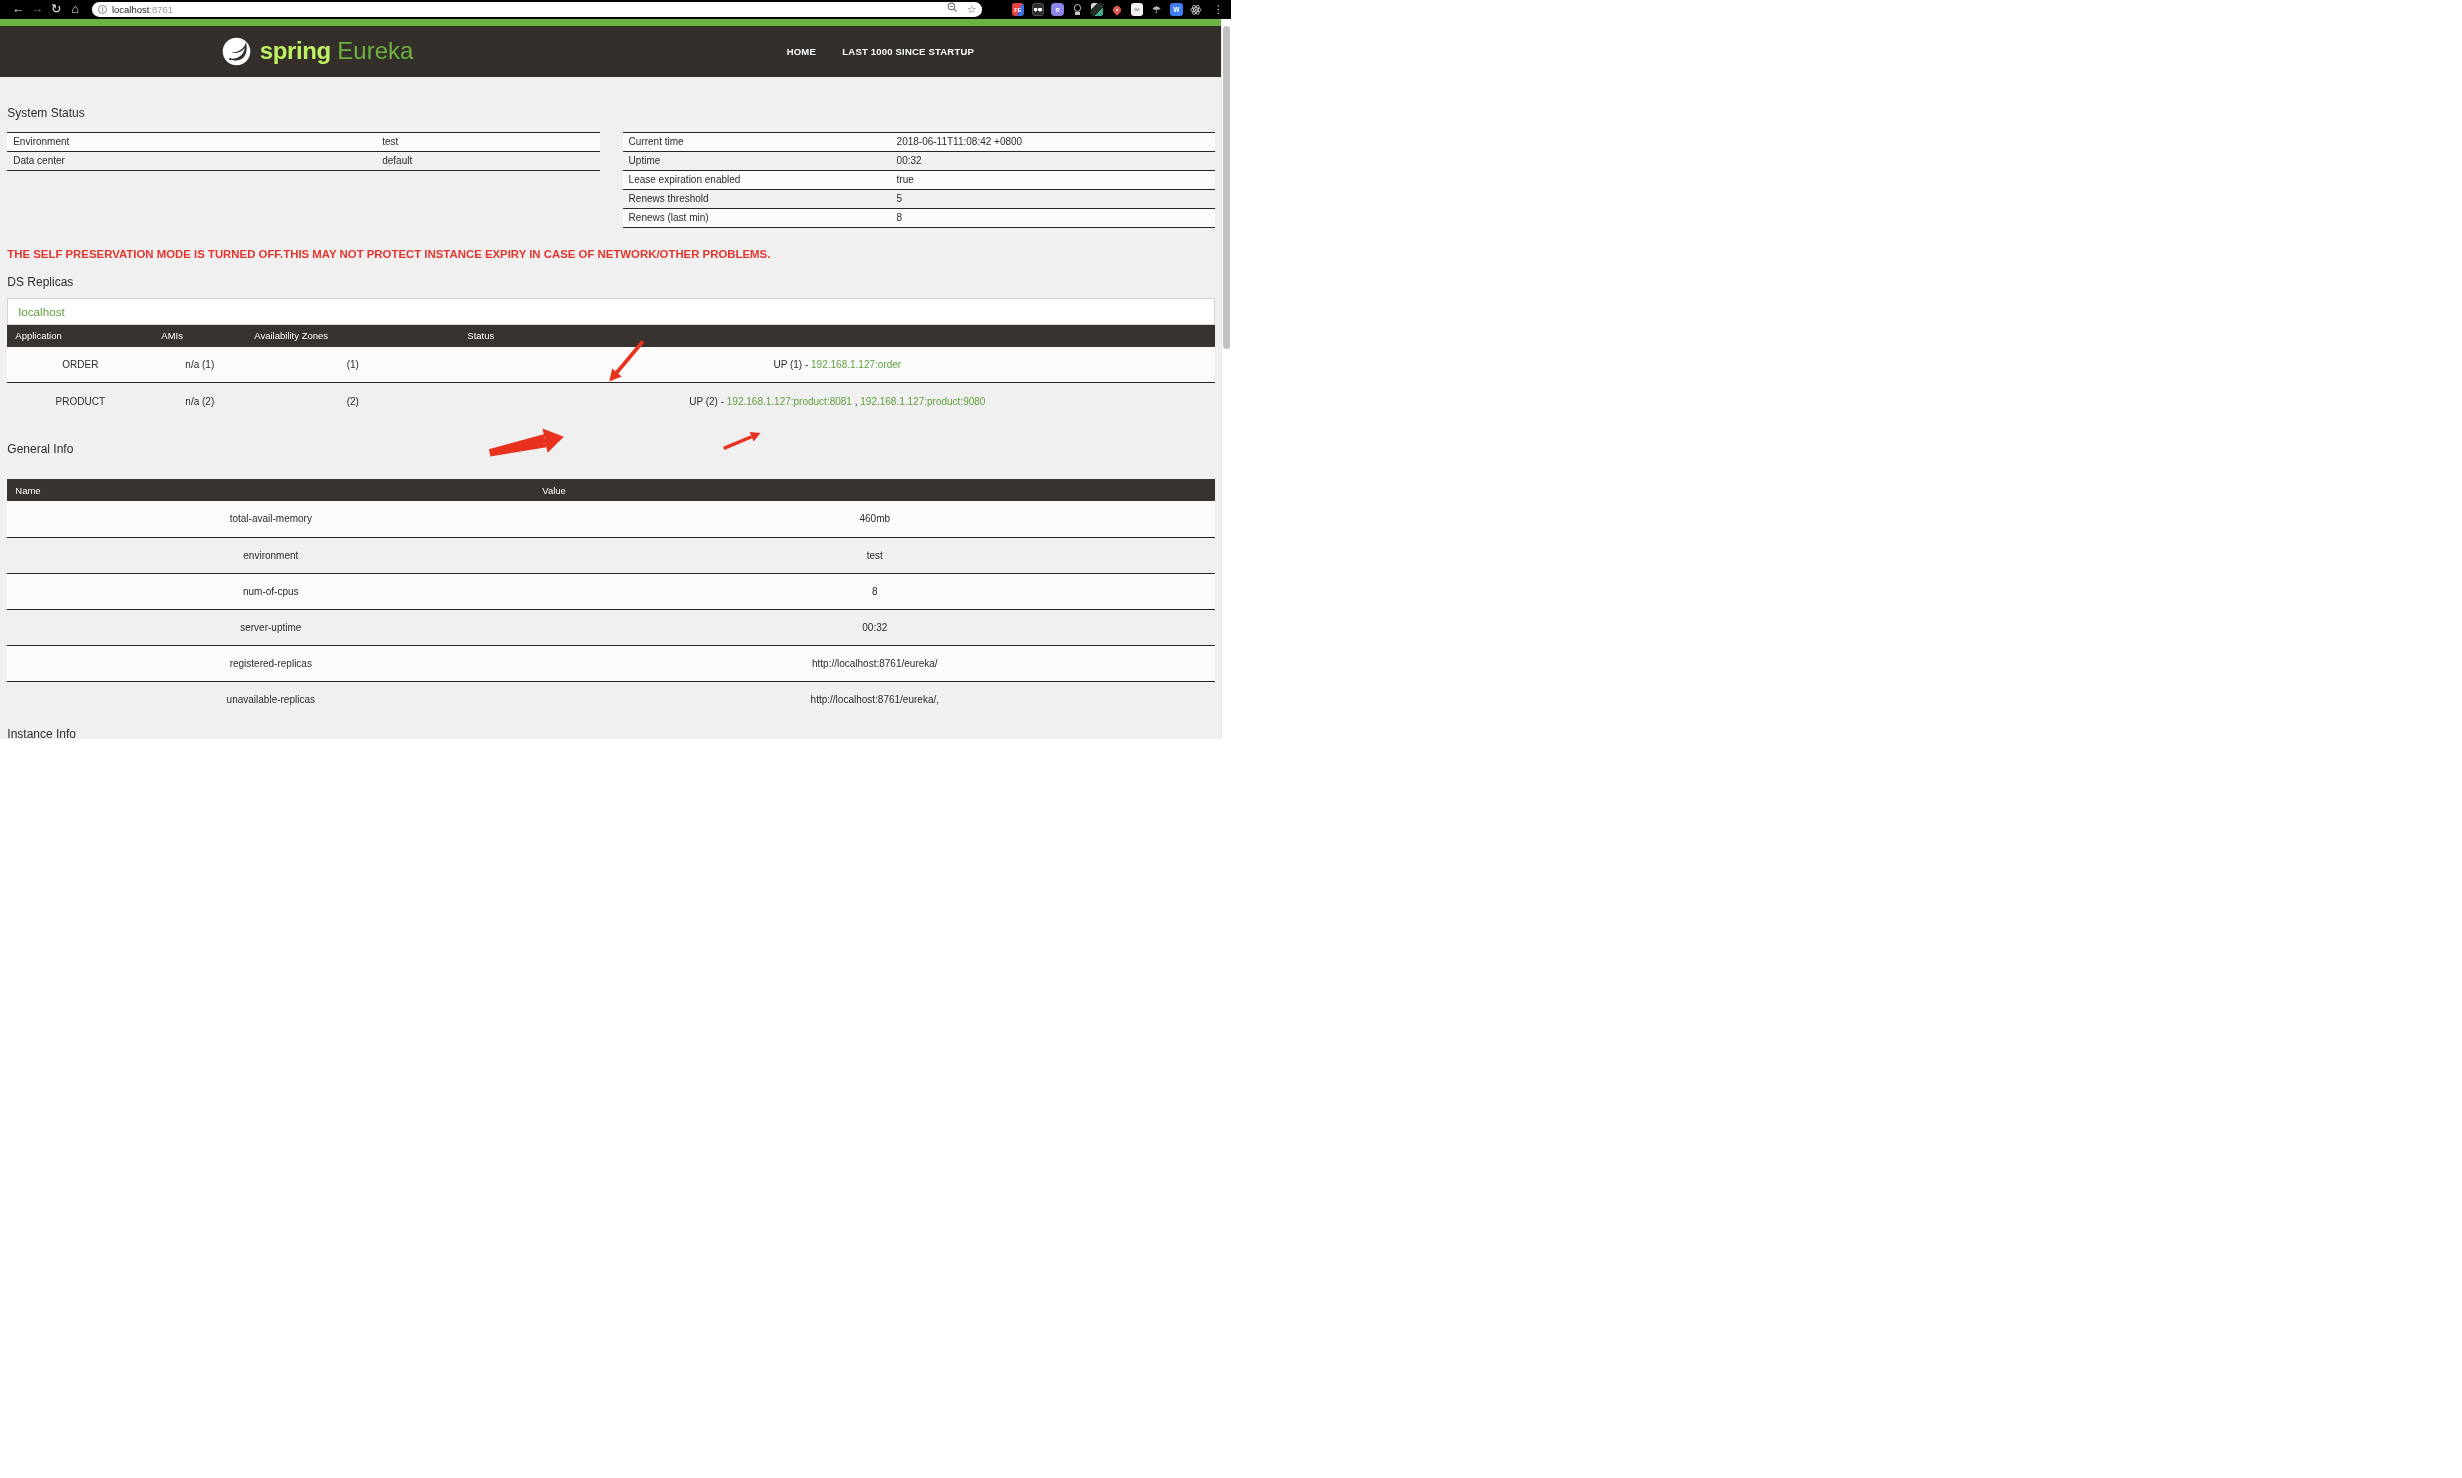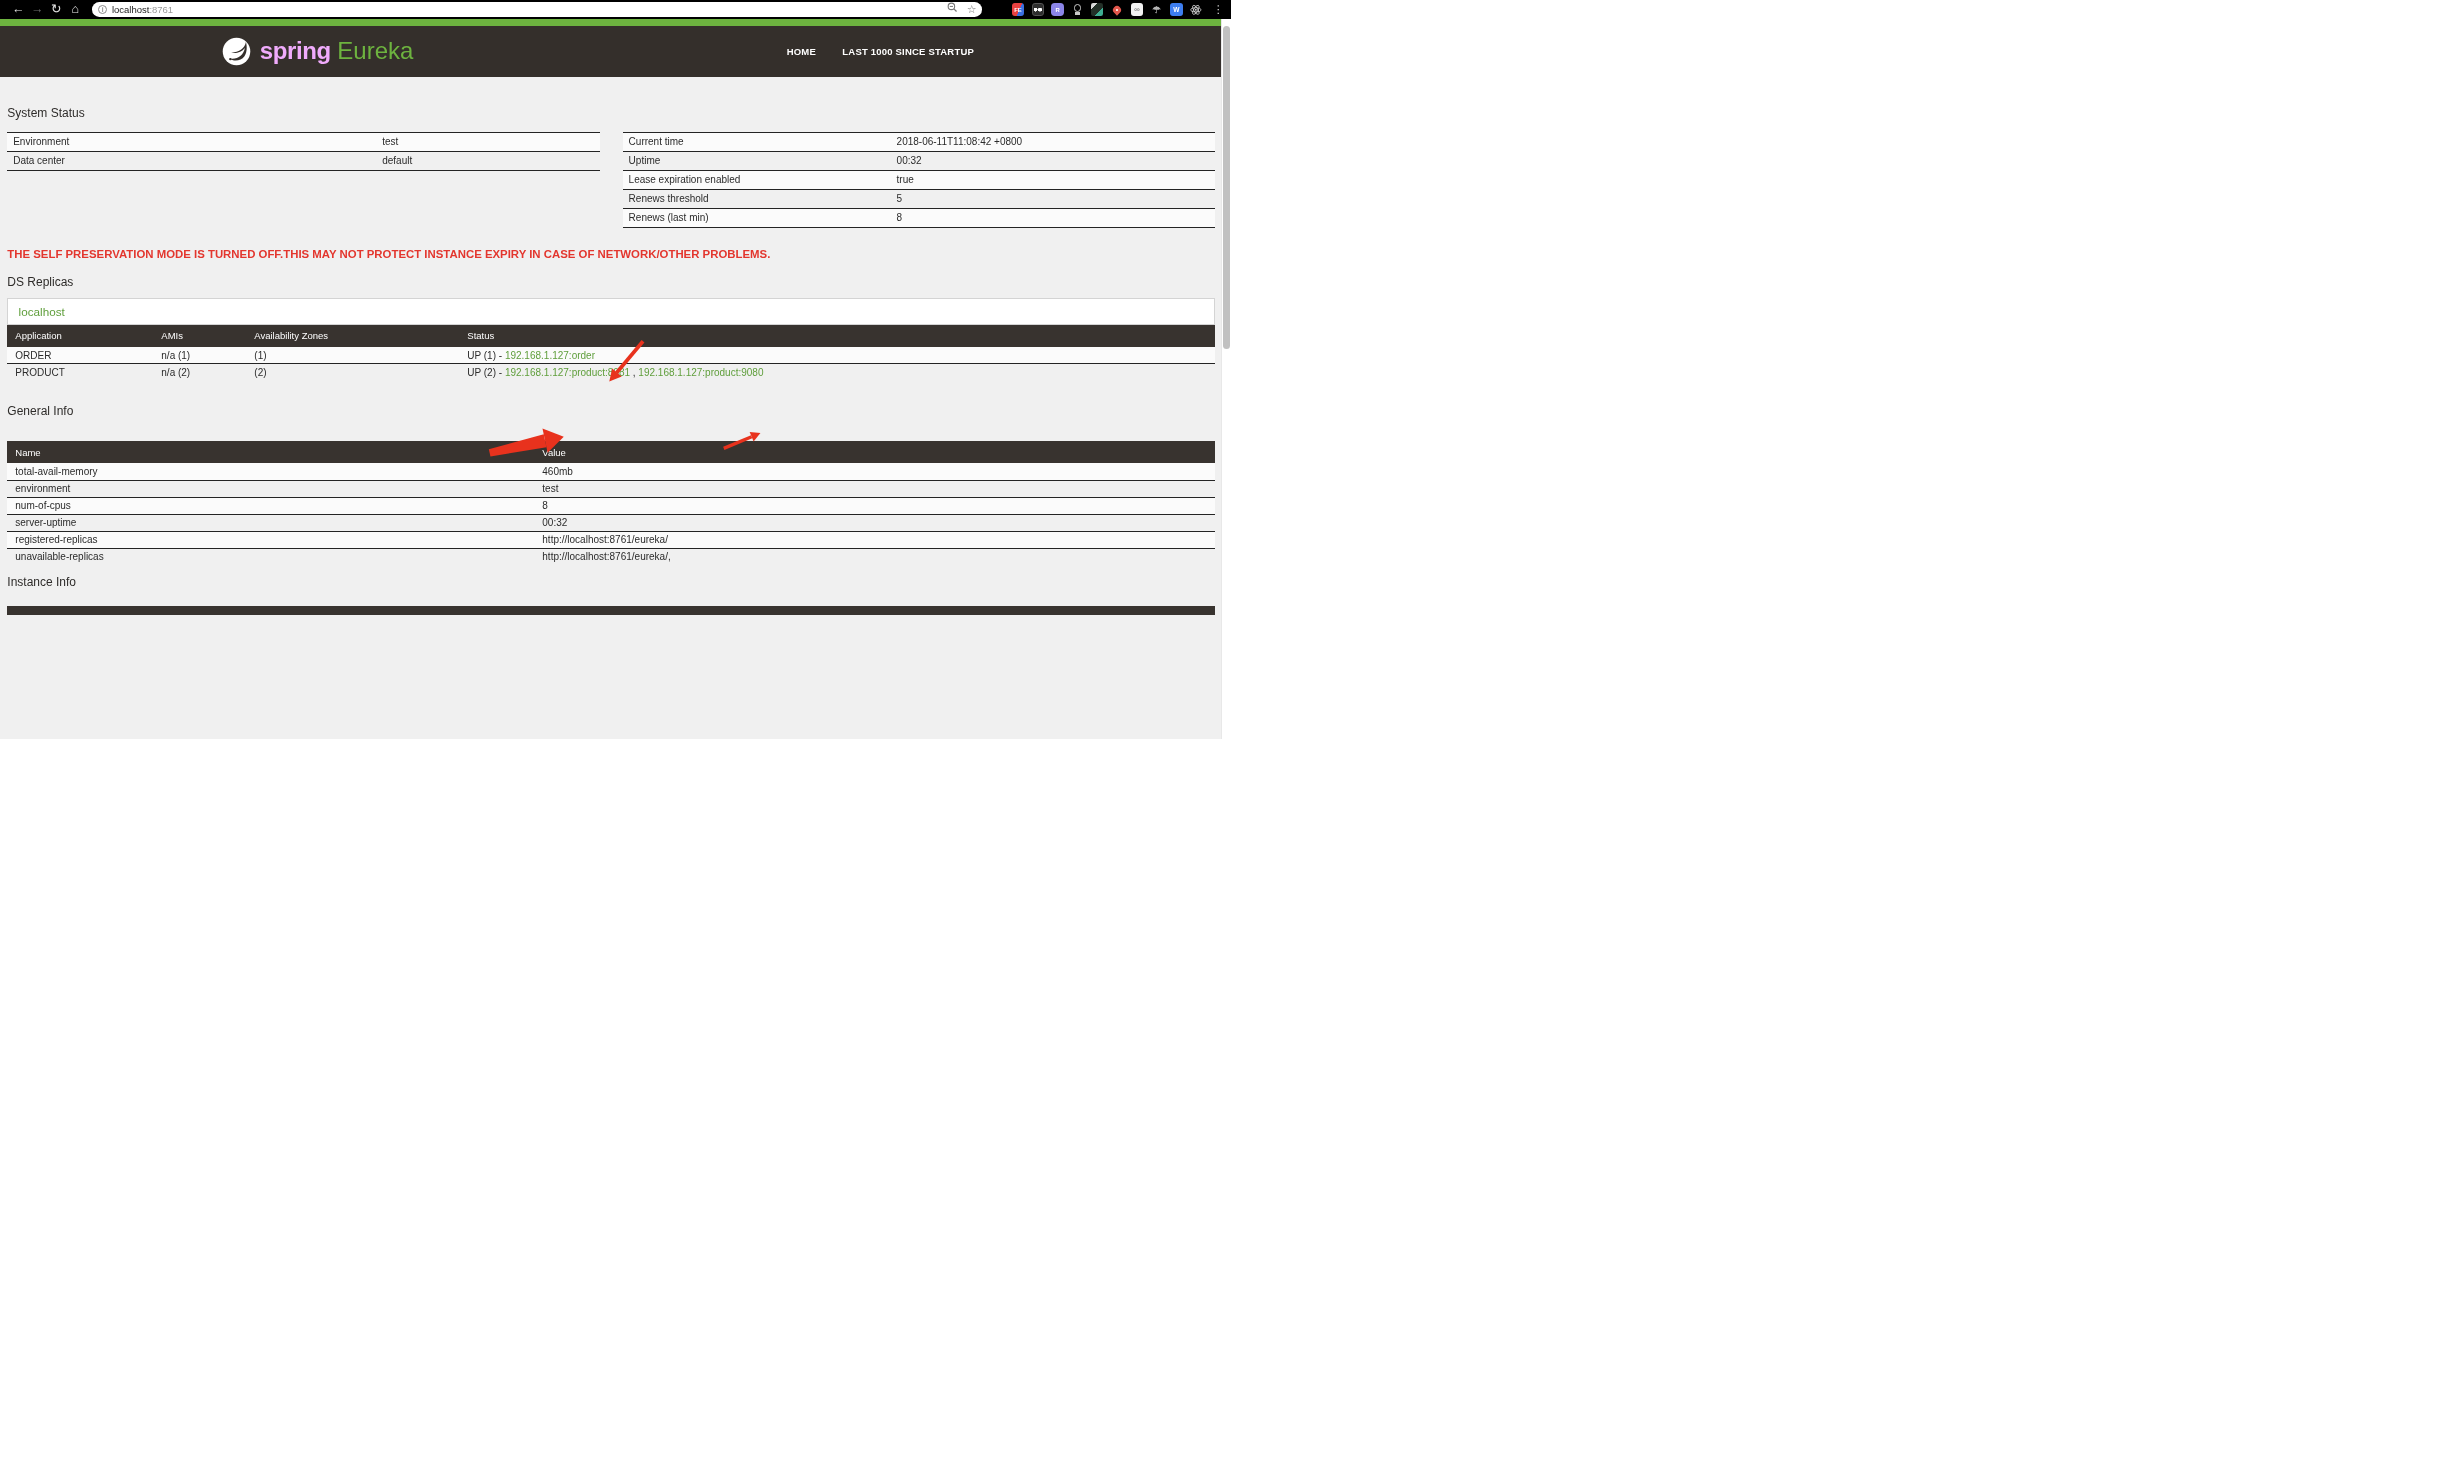--- a/index.html
+++ b/index.html
@@ -66,21 +66,21 @@
 
   
   .viewport {
     position:absolute; top:19px; left:0; width:1221px; height:720px;
     background:#f0f0f0; overflow:hidden;
   }
   .green-strip { height:6.6px; background:#6db33f; }
   .site-header { height:51px; background:#342f2b; display:flex; align-items:center; }
   .brand { margin-left:222px; display:flex; align-items:center; }
   .brand-logo { margin-right:8.8px; display:block; }
-  .brand-spring { color:#f0abfc; font-size:24px; font-weight:700; letter-spacing:-0.4px; }
+  .brand-spring { color:#bef264; font-size:24px; font-weight:700; letter-spacing:-0.4px; }
   .brand-eureka { color:#6db33f; font-size:24px; font-weight:400; margin-left:6.6px; }
   .top-nav { margin-left:auto; margin-right:247px; display:flex; gap:26.4px; }
   .top-nav a { color:#fff; font-size:9.5px; font-weight:700; letter-spacing:0.2px; text-decoration:none; cursor:pointer; }
 
   main { padding:0 5.9px 0 7.3px; width:1221px; }
   h1 { margin:0; font-size:12px; line-height:18.4px; font-weight:400; color:#2e2c2a; }
   .h-system { margin:27px 0 9.5px; }
   .h-ds { margin:12.5px 0 7.3px; }
   .h-instances { margin:15.4px 0 9.5px; }
   .h-general { margin:21px 0 21px; }
@@ -99,21 +99,21 @@
 
   .warning { margin-top:21px; color:#e3362e; font-size:11.4px; font-weight:700; line-height:11.7px; }
 
   .replica-box {
     height:26.4px; background:#fff; border:0.7px solid #d4d4d4; line-height:25px; padding:0 10.3px;
   }
   a.glink { color:#5f9e3b; text-decoration:none; cursor:pointer; }
 
   .dark-table thead tr { height:22px; background:#38332f; }
   .dark-table th { color:#fff; font-weight:400; font-size:9.5px; text-align:left; padding:0 8px; }
-  .dark-table tbody tr { height:17px; }
+  .dark-table tbody tr { height:36px;text-align:center; }
   .dark-table tbody td { padding:0 8px; }
   .dark-table tbody tr:nth-child(odd) { background:#fbfbfb; }
   .dark-table tbody tr:not(:last-child) td { border-bottom:1.5px solid #242424; }
   .instances-table, .general-table { width:1208px; }
 
   .bottom-bar { margin-top:14px; height:9.5px; background:#38332f; width:1208px; }
 
   
   .annotations { position:absolute; top:0; left:0; width:1231px; height:739px; pointer-events:none; }
 </style>

